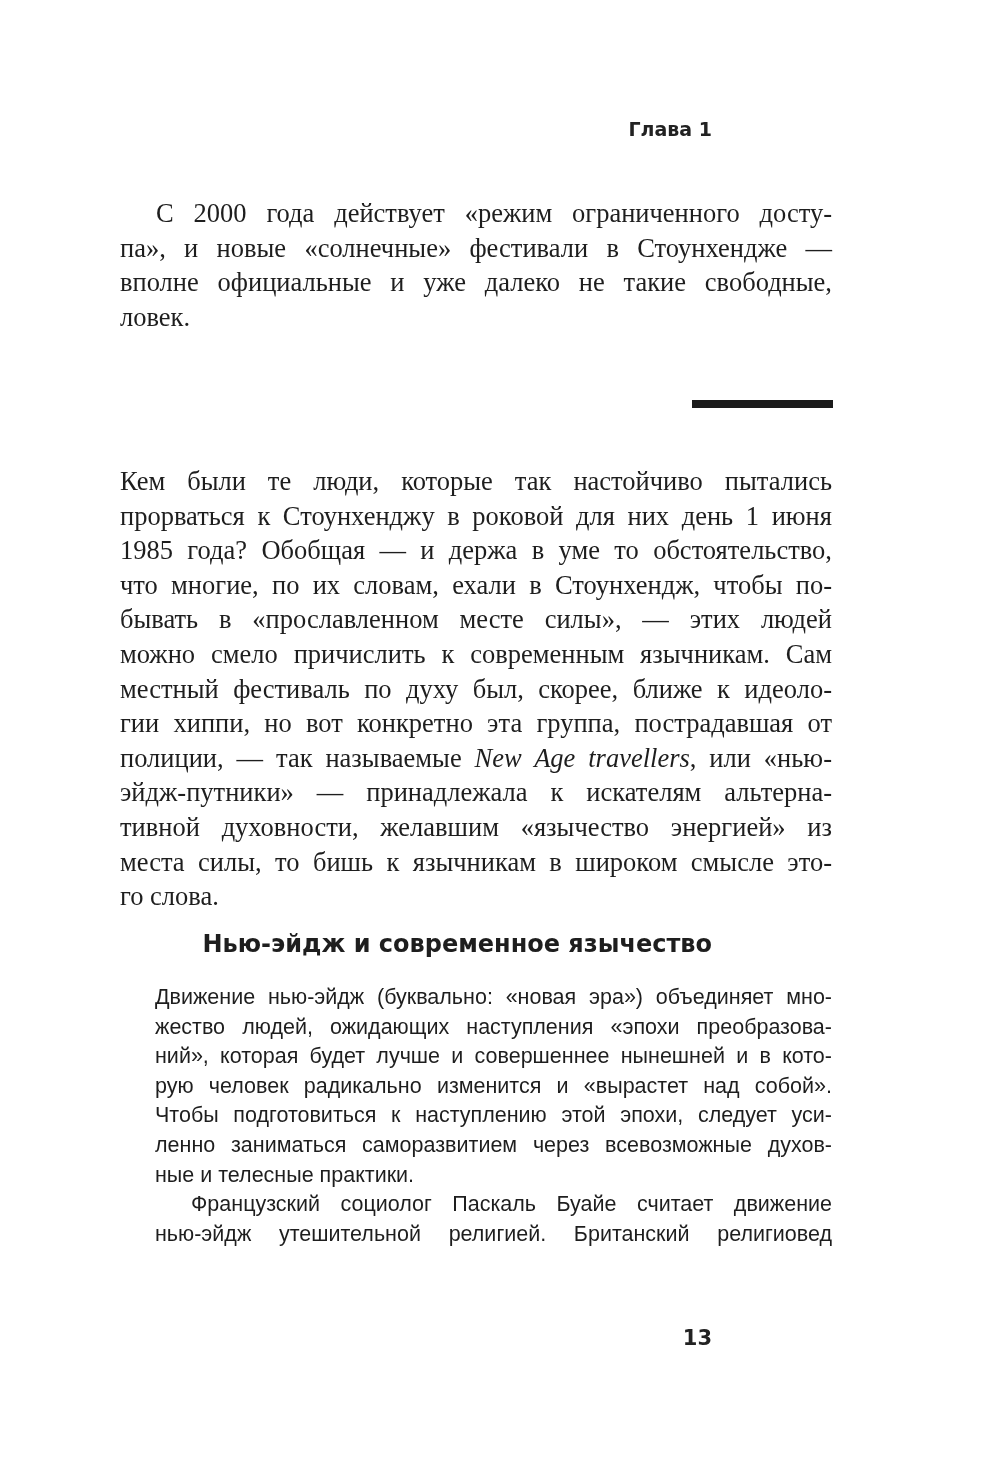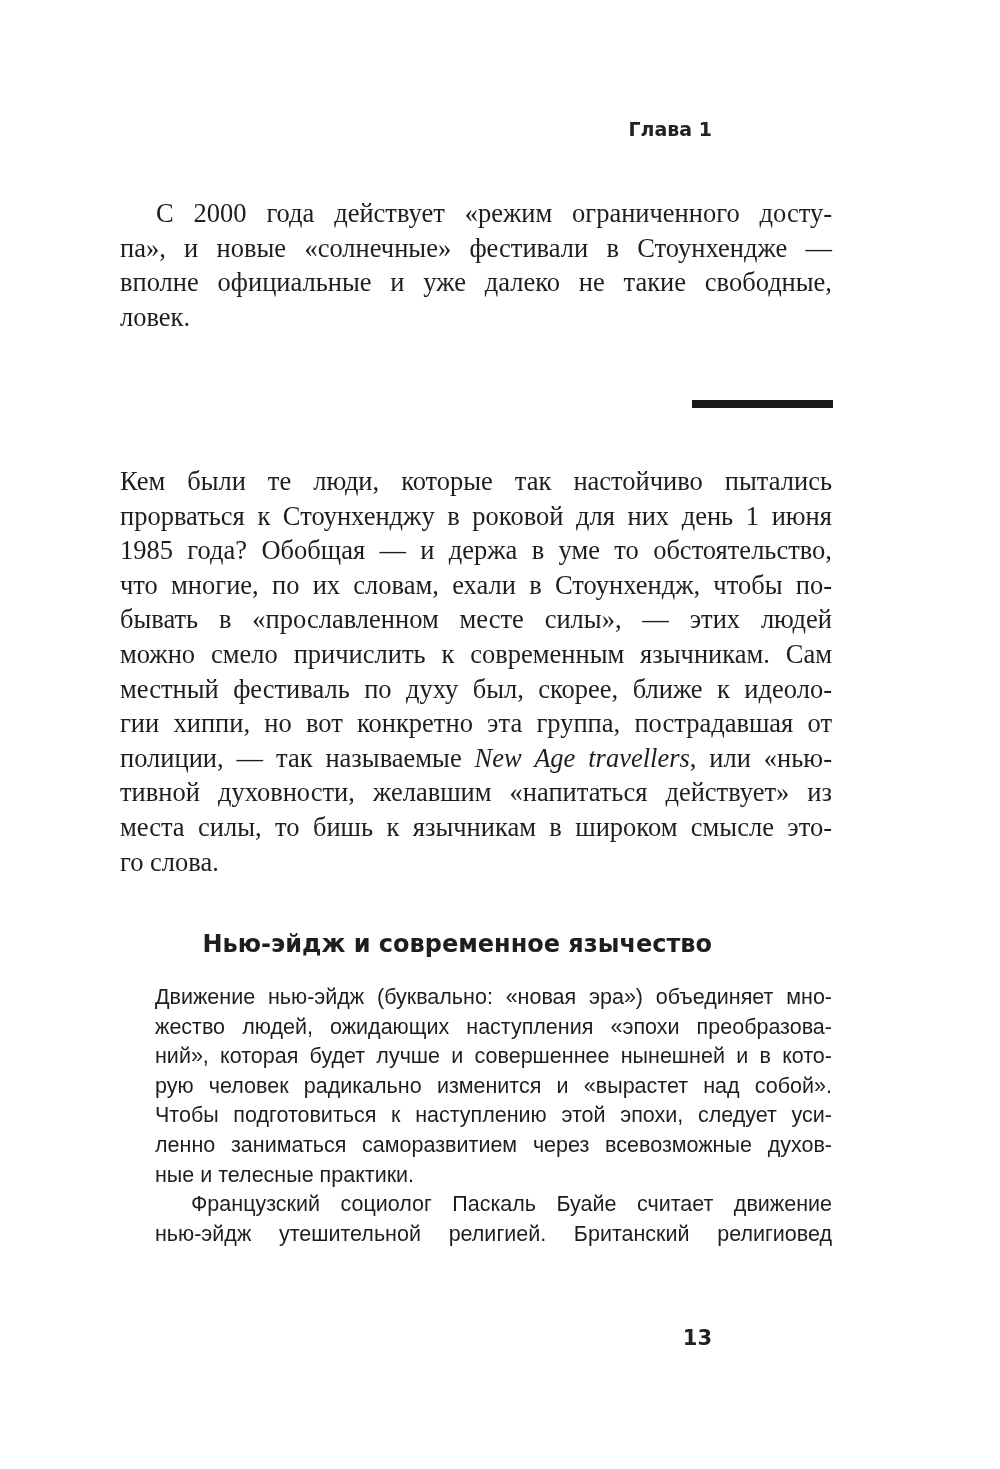--- a/index.html
+++ b/index.html
@@ -59,21 +59,22 @@
   <div class="serif-block p2">
     <span class="line">Кем были те люди, которые так настойчиво пытались</span>
     <span class="line">прорваться к Стоунхенджу в роковой для них день 1 июня</span>
     <span class="line">1985 года? Обобщая — и держа в уме то обстоятельство,</span>
     <span class="line">что многие, по их словам, ехали в Стоунхендж, чтобы по-</span>
     <span class="line">бывать в «прославленном месте силы», — этих людей</span>
     <span class="line">можно смело причислить к современным язычникам. Сам</span>
     <span class="line">местный фестиваль по духу был, скорее, ближе к идеоло-</span>
     <span class="line">гии хиппи, но вот конкретно эта группа, пострадавшая от</span>
     <span class="line"><span>полиции, — так называемые </span><span class="italic">New Age travellers</span><span>, или «нью-</span></span>
-    <span class="line">тивной духовности, желавшим «напитаться действует» из</span>
+    <span class="line">эйдж-путники» — принадлежала к искателям альтерна-</span>
+    <span class="line">тивной духовности, желавшим «язычество энергией» из</span>
     <span class="line">места силы, то бишь к язычникам в широком смысле это-</span>
     <span class="line last">го слова.</span>
   </div>
 
   <div class="section-heading">Нью-эйдж и современное язычество</div>
 
   <div class="sans-block">
     <span class="line">Движение нью-эйдж (буквально: «новая эра») объединяет мно-</span>
     <span class="line">жество людей, ожидающих наступления «эпохи преобразова-</span>
     <span class="line">ний», которая будет лучше и совершеннее нынешней и в кото-</span>

